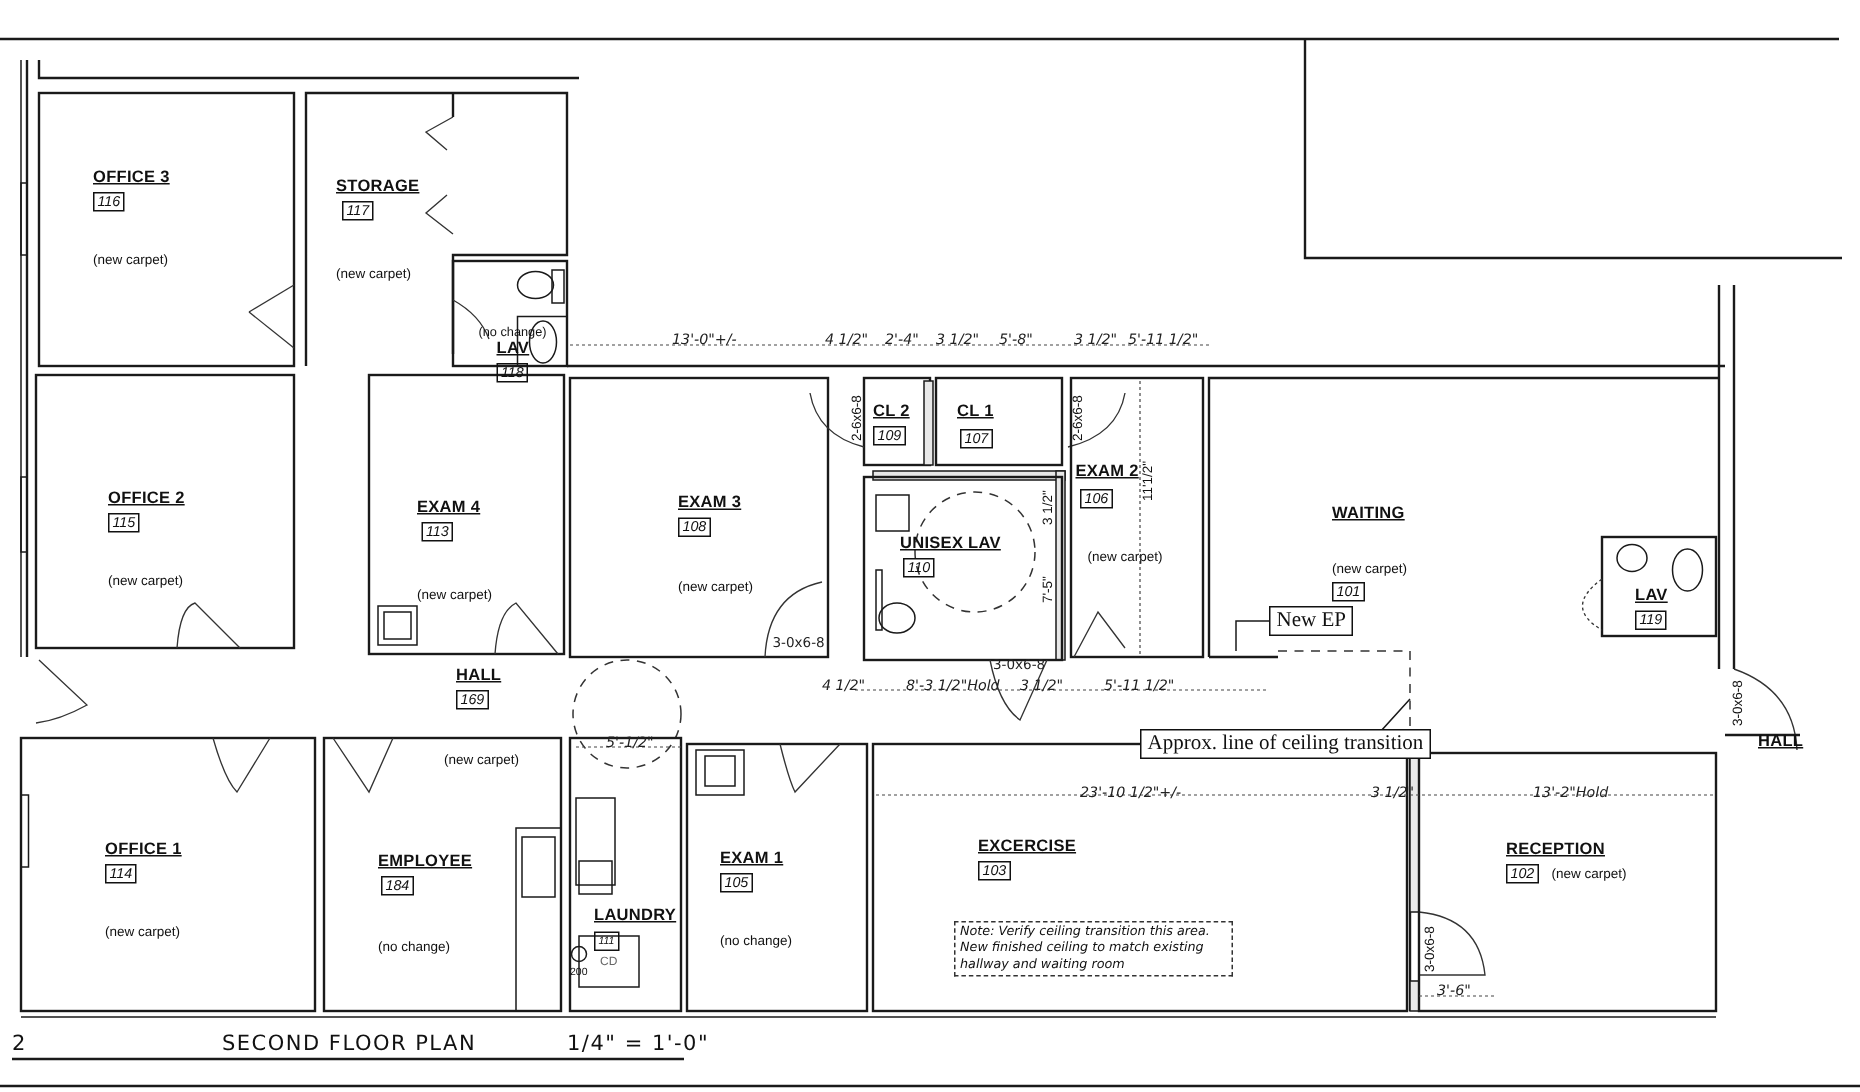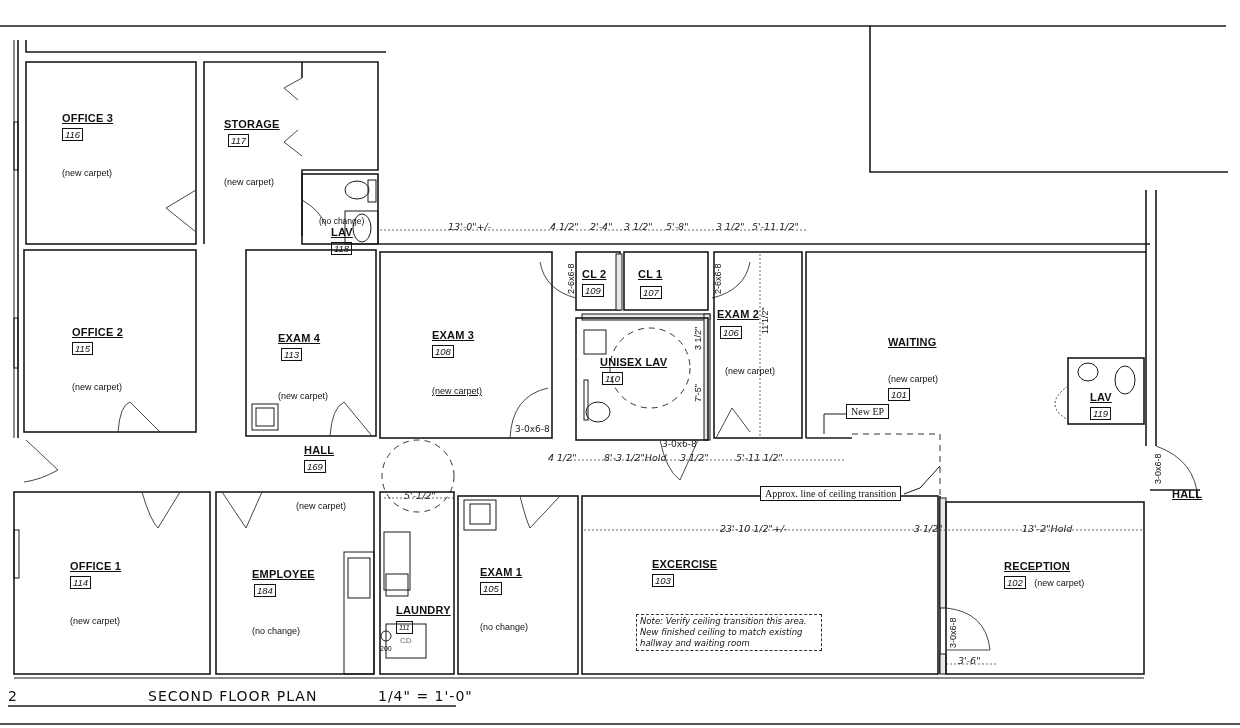--- a/index.html
+++ b/index.html
@@ -10,21 +10,21 @@
   .dash { fill:none; stroke:#333; stroke-width:1; stroke-dasharray:6 5; }
   .dimline { fill:none; stroke:#444; stroke-width:0.8; stroke-dasharray:2 2; }
   .door { fill:none; stroke:#333; stroke-width:0.9; }
   .hatch { fill:#e8e8e8; stroke:#1a1a1a; stroke-width:1; }
   .lbl { position:absolute; font-family:"Liberation Sans", sans-serif; }
   .room-name { font-weight:bold; font-size:11px; text-decoration:underline; white-space:nowrap; letter-spacing:0.2px; }
   .room-num { display:inline-block; border:1.5px solid #111; font-size:9.5px; padding:0 2px; line-height:11px; font-style:italic; }
   .room-note { font-size:9px; white-space:nowrap;margin-top:26px; }
   .dim { position:absolute; font-size:9.5px; white-space:nowrap; font-family:"DejaVu Sans", sans-serif; font-style:italic; color:#222; }
   .vdim { position:absolute; font-size:9px; white-space:nowrap; transform:rotate(-90deg); transform-origin:left top; font-family:"Liberation Sans", sans-serif; }
-  .callout { position:absolute; border:1px solid #111; font-family:"Liberation Serif", serif; font-size:10px; padding:1px 4px; background:#fff; white-space:nowrap; }
+  .callout { position:absolute; border:1px solid #111; font-family:"Liberation Serif", serif; font-size:14px; padding:1px 4px; background:#fff; white-space:nowrap; }
   .note-box { position:absolute; border:1px dashed #333; font-family:"DejaVu Sans", sans-serif; font-style:italic; font-size:8.5px; line-height:11px; padding:1px 3px; background:#fff; }
   .title { position:absolute; font-family:"DejaVu Sans", sans-serif; font-size:14px; letter-spacing:1px; }
 </style>
 </head>
 <body>
 
 <svg id="plan" width="1240" height="728">
 
   <line x1="0" y1="26" x2="1226" y2="26" class="wall"></line>
   <line x1="0" y1="724" x2="1240" y2="724" class="wall"></line>
@@ -155,21 +155,21 @@
 <div class="lbl" style="left:72px;top:326px;">
   <div class="room-name">OFFICE 2</div>
   <div class="room-num">115</div>
   <div class="room-note">(new carpet)</div>
 </div>
 <div class="lbl" style="left:278px;top:332px;">
   <div class="room-name">EXAM 4</div>
   <div class="room-num" style="margin:4px 3px;">113</div>
   <div class="room-note">(new carpet)</div>
 </div>
-<div class="lbl" style="left:432px;top:329px;text-decoration:underline;">
+<div class="lbl" style="left:452px;top:329px;">
   <div class="room-name">EXAM 3</div>
   <div class="room-num" style="margin:2px 0;">108</div>
   <div class="room-note">(new carpet)</div>
 </div>
 <div class="lbl" style="left:582px;top:268px;">
   <div class="room-name">CL 2</div>
   <div class="room-num">109</div>
 </div>
 <div class="lbl" style="left:638px;top:268px;">
   <div class="room-name">CL 1</div>

